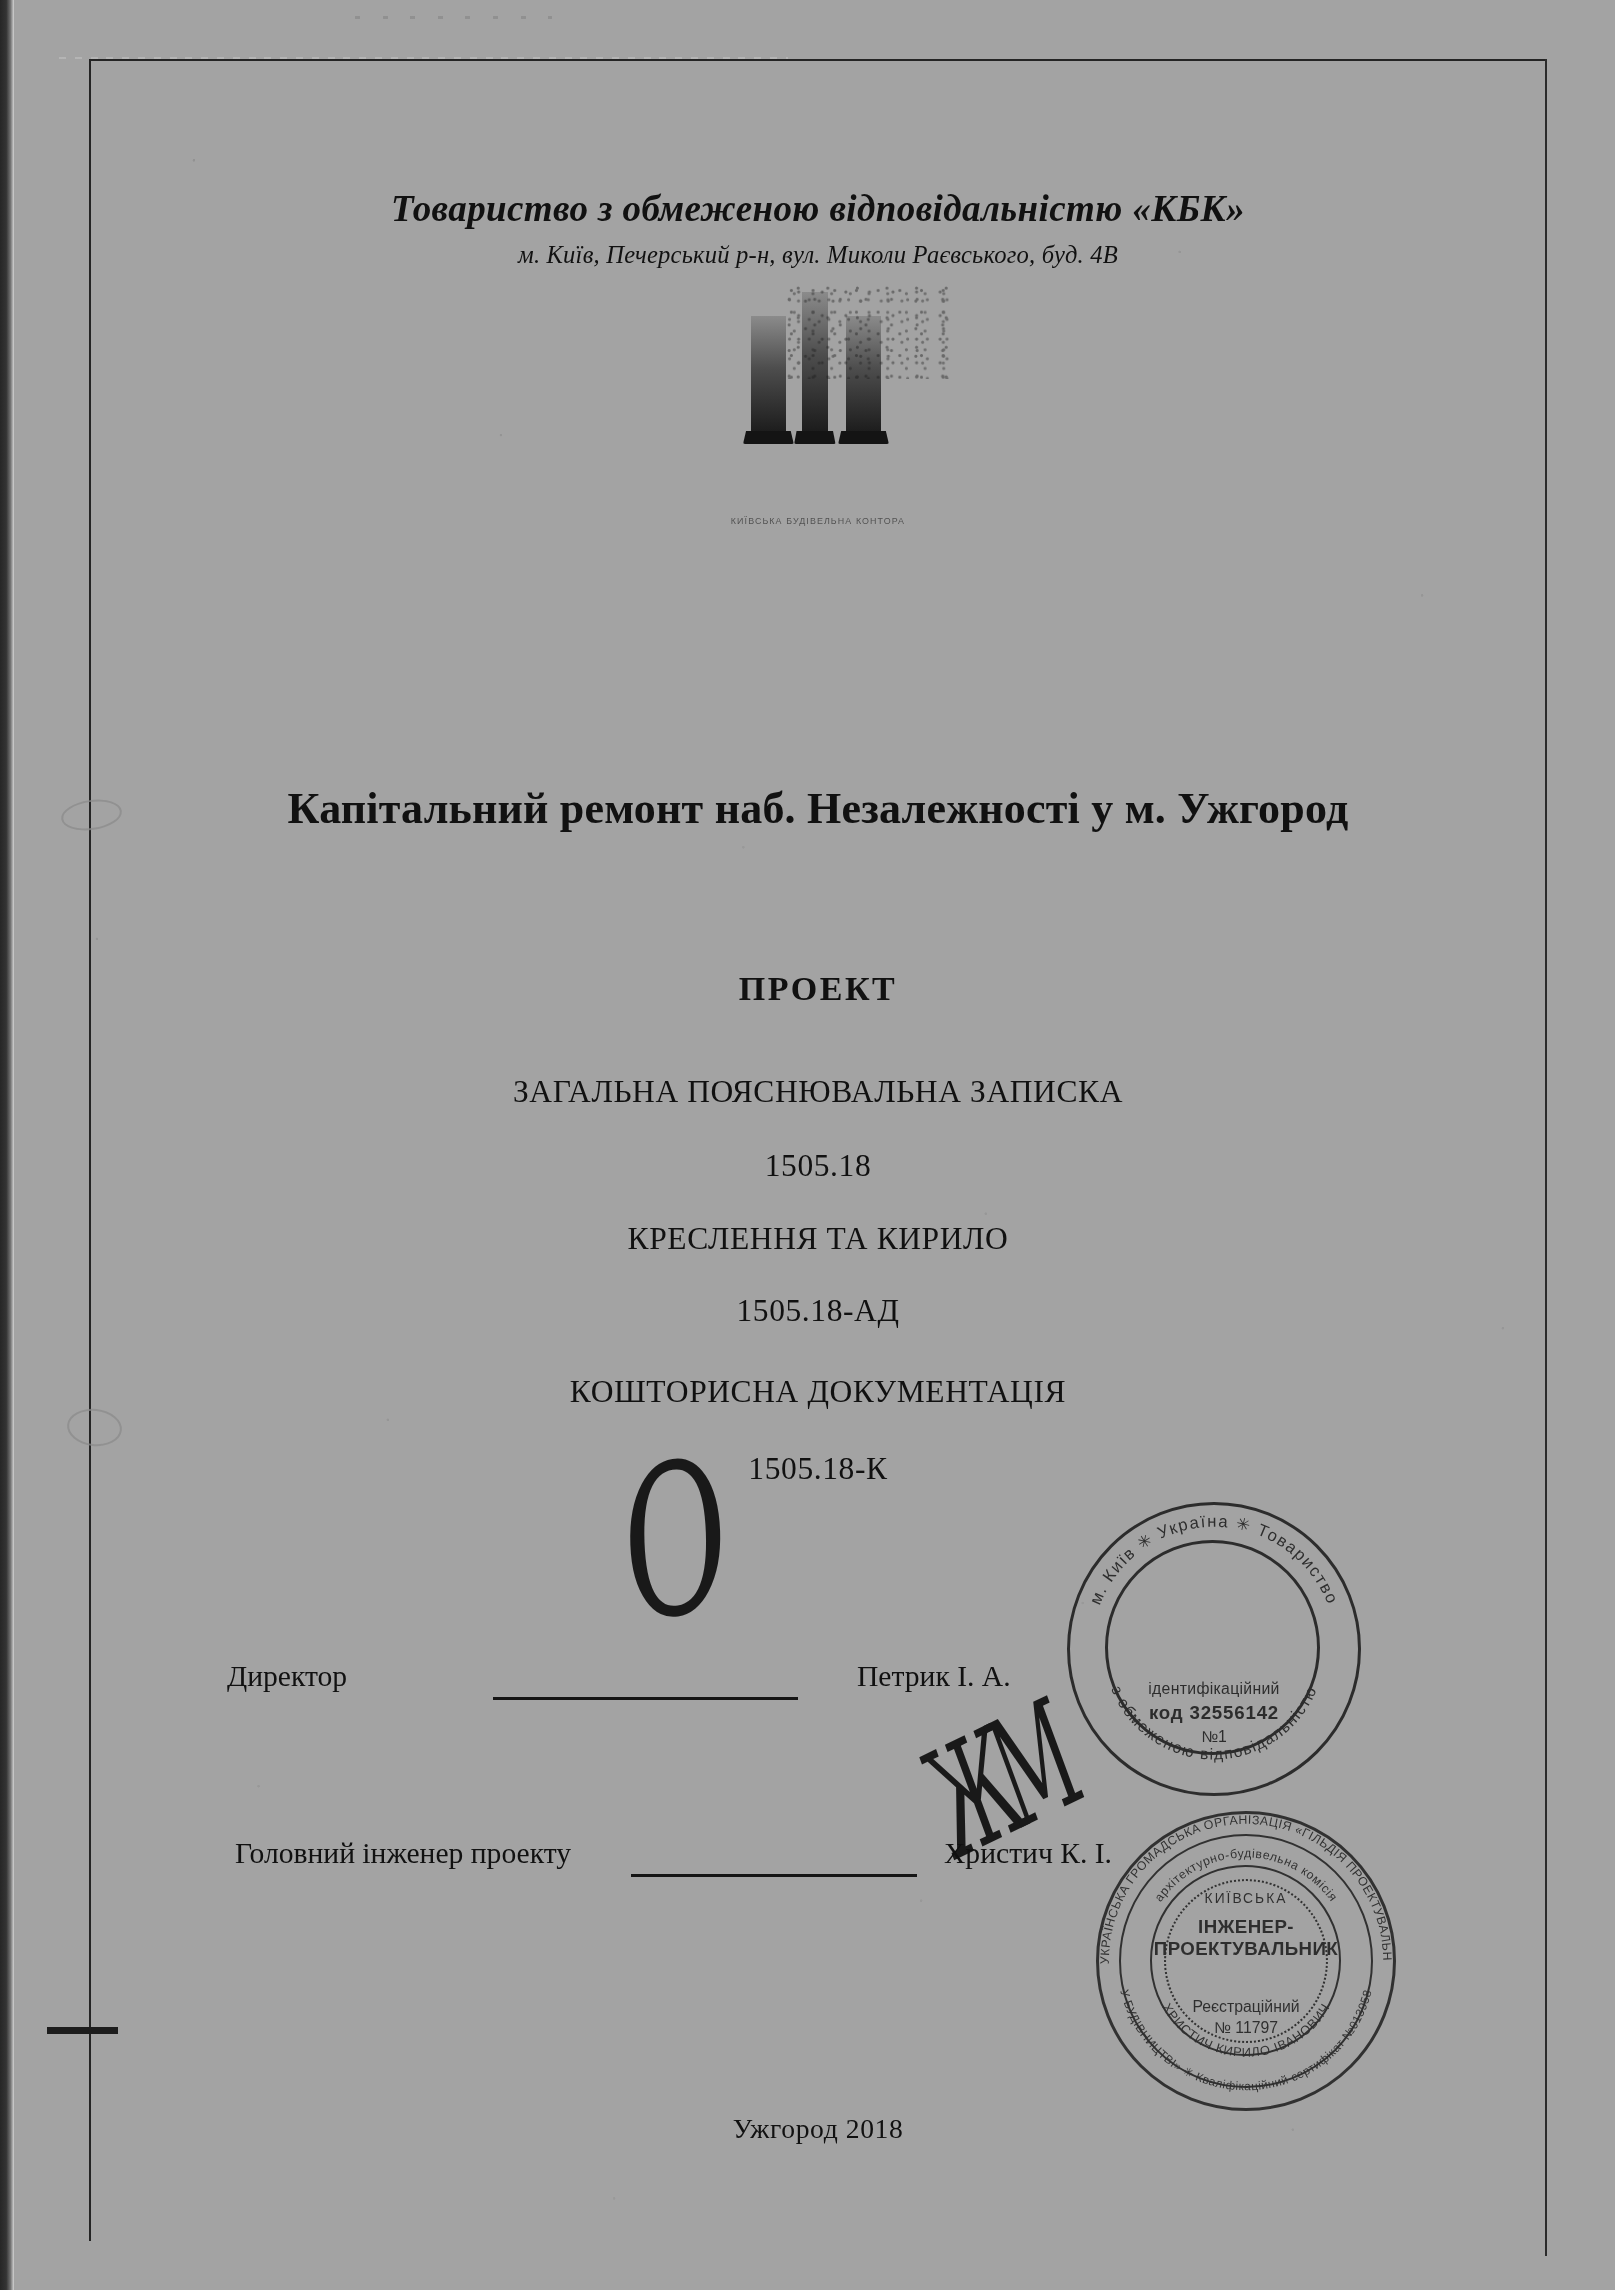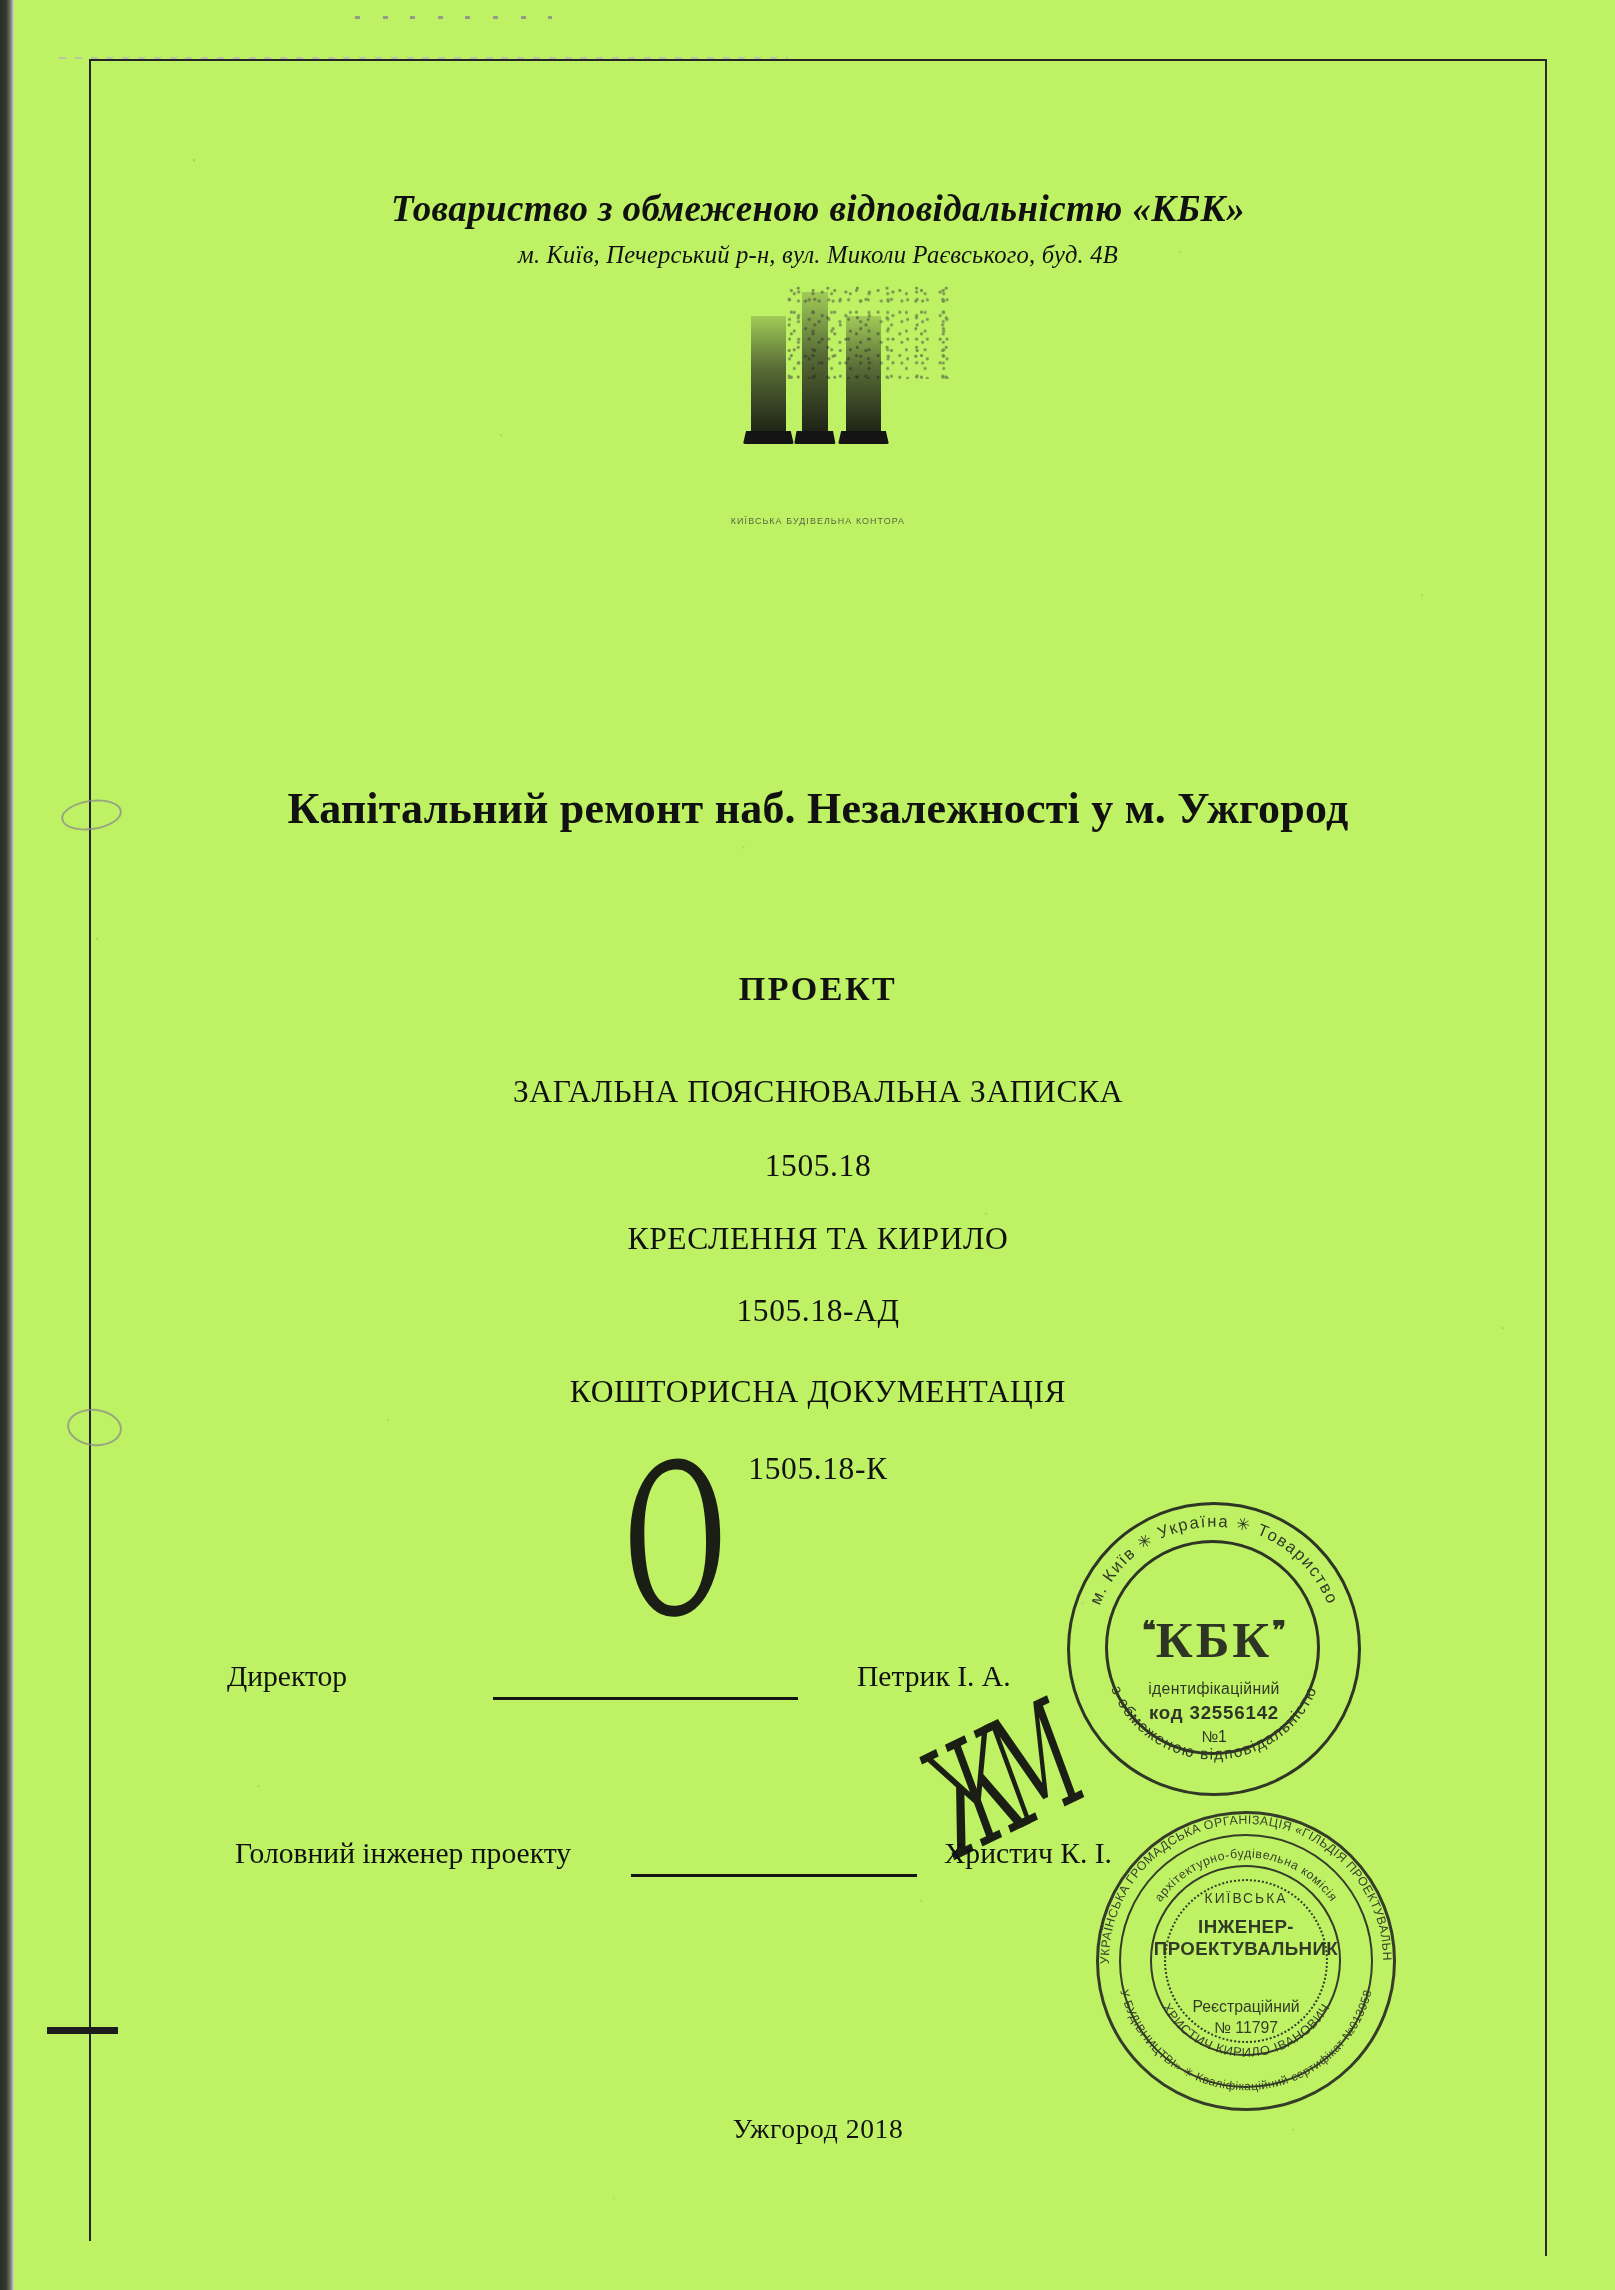--- a/index.html
+++ b/index.html
@@ -4,21 +4,21 @@
 <style>
   html, body {
     margin: 0;
     padding: 0;
     background: #ffffff;
   }
   #page {
     position: relative;
     width: 1616px;
     height: 2290px;
-    background: #bef264;
+    background: #a3a3a3;
     overflow: hidden;
     font-family: "Liberation Serif", serif;
     color: #111111;
   }
 
   
   .scan-edge-left {
     position: absolute;
     left: 0; top: 0;
     width: 13.8px; height: 2290px;
@@ -474,21 +474,20 @@
         <path id="kbkTop" d="M 22,146 A 124,124 0 0 1 270,146"></path>
         <path id="kbkBot" d="M 34,146 A 112,112 0 0 0 258,146"></path>
       </defs>
       <text font-size="17" letter-spacing="1.6">
         <textPath href="#kbkTop" startOffset="50%" text-anchor="middle">м. Київ  ✳  Україна  ✳  Товариство</textPath>
       </text>
       <text font-size="16" letter-spacing="1.4">
         <textPath href="#kbkBot" startOffset="50%" text-anchor="middle">з обмеженою відповідальністю</textPath>
       </text>
     </svg>
-    <div class="kbk-text"><span class="kbk-quote">❝</span><span>КБК</span><span class="kbk-quote">❞</span></div>
     <div class="kbk-id">ідентифікаційний</div>
     <div class="kbk-code">код 32556142</div>
     <div class="kbk-no">№1</div>
   </div>
 
   <div class="stamp stamp-eng">
     <div class="ring2"></div>
     <div class="ring3"></div>
     <div class="ring4"></div>
     <svg class="arc-text" viewBox="0 0 298 298">

